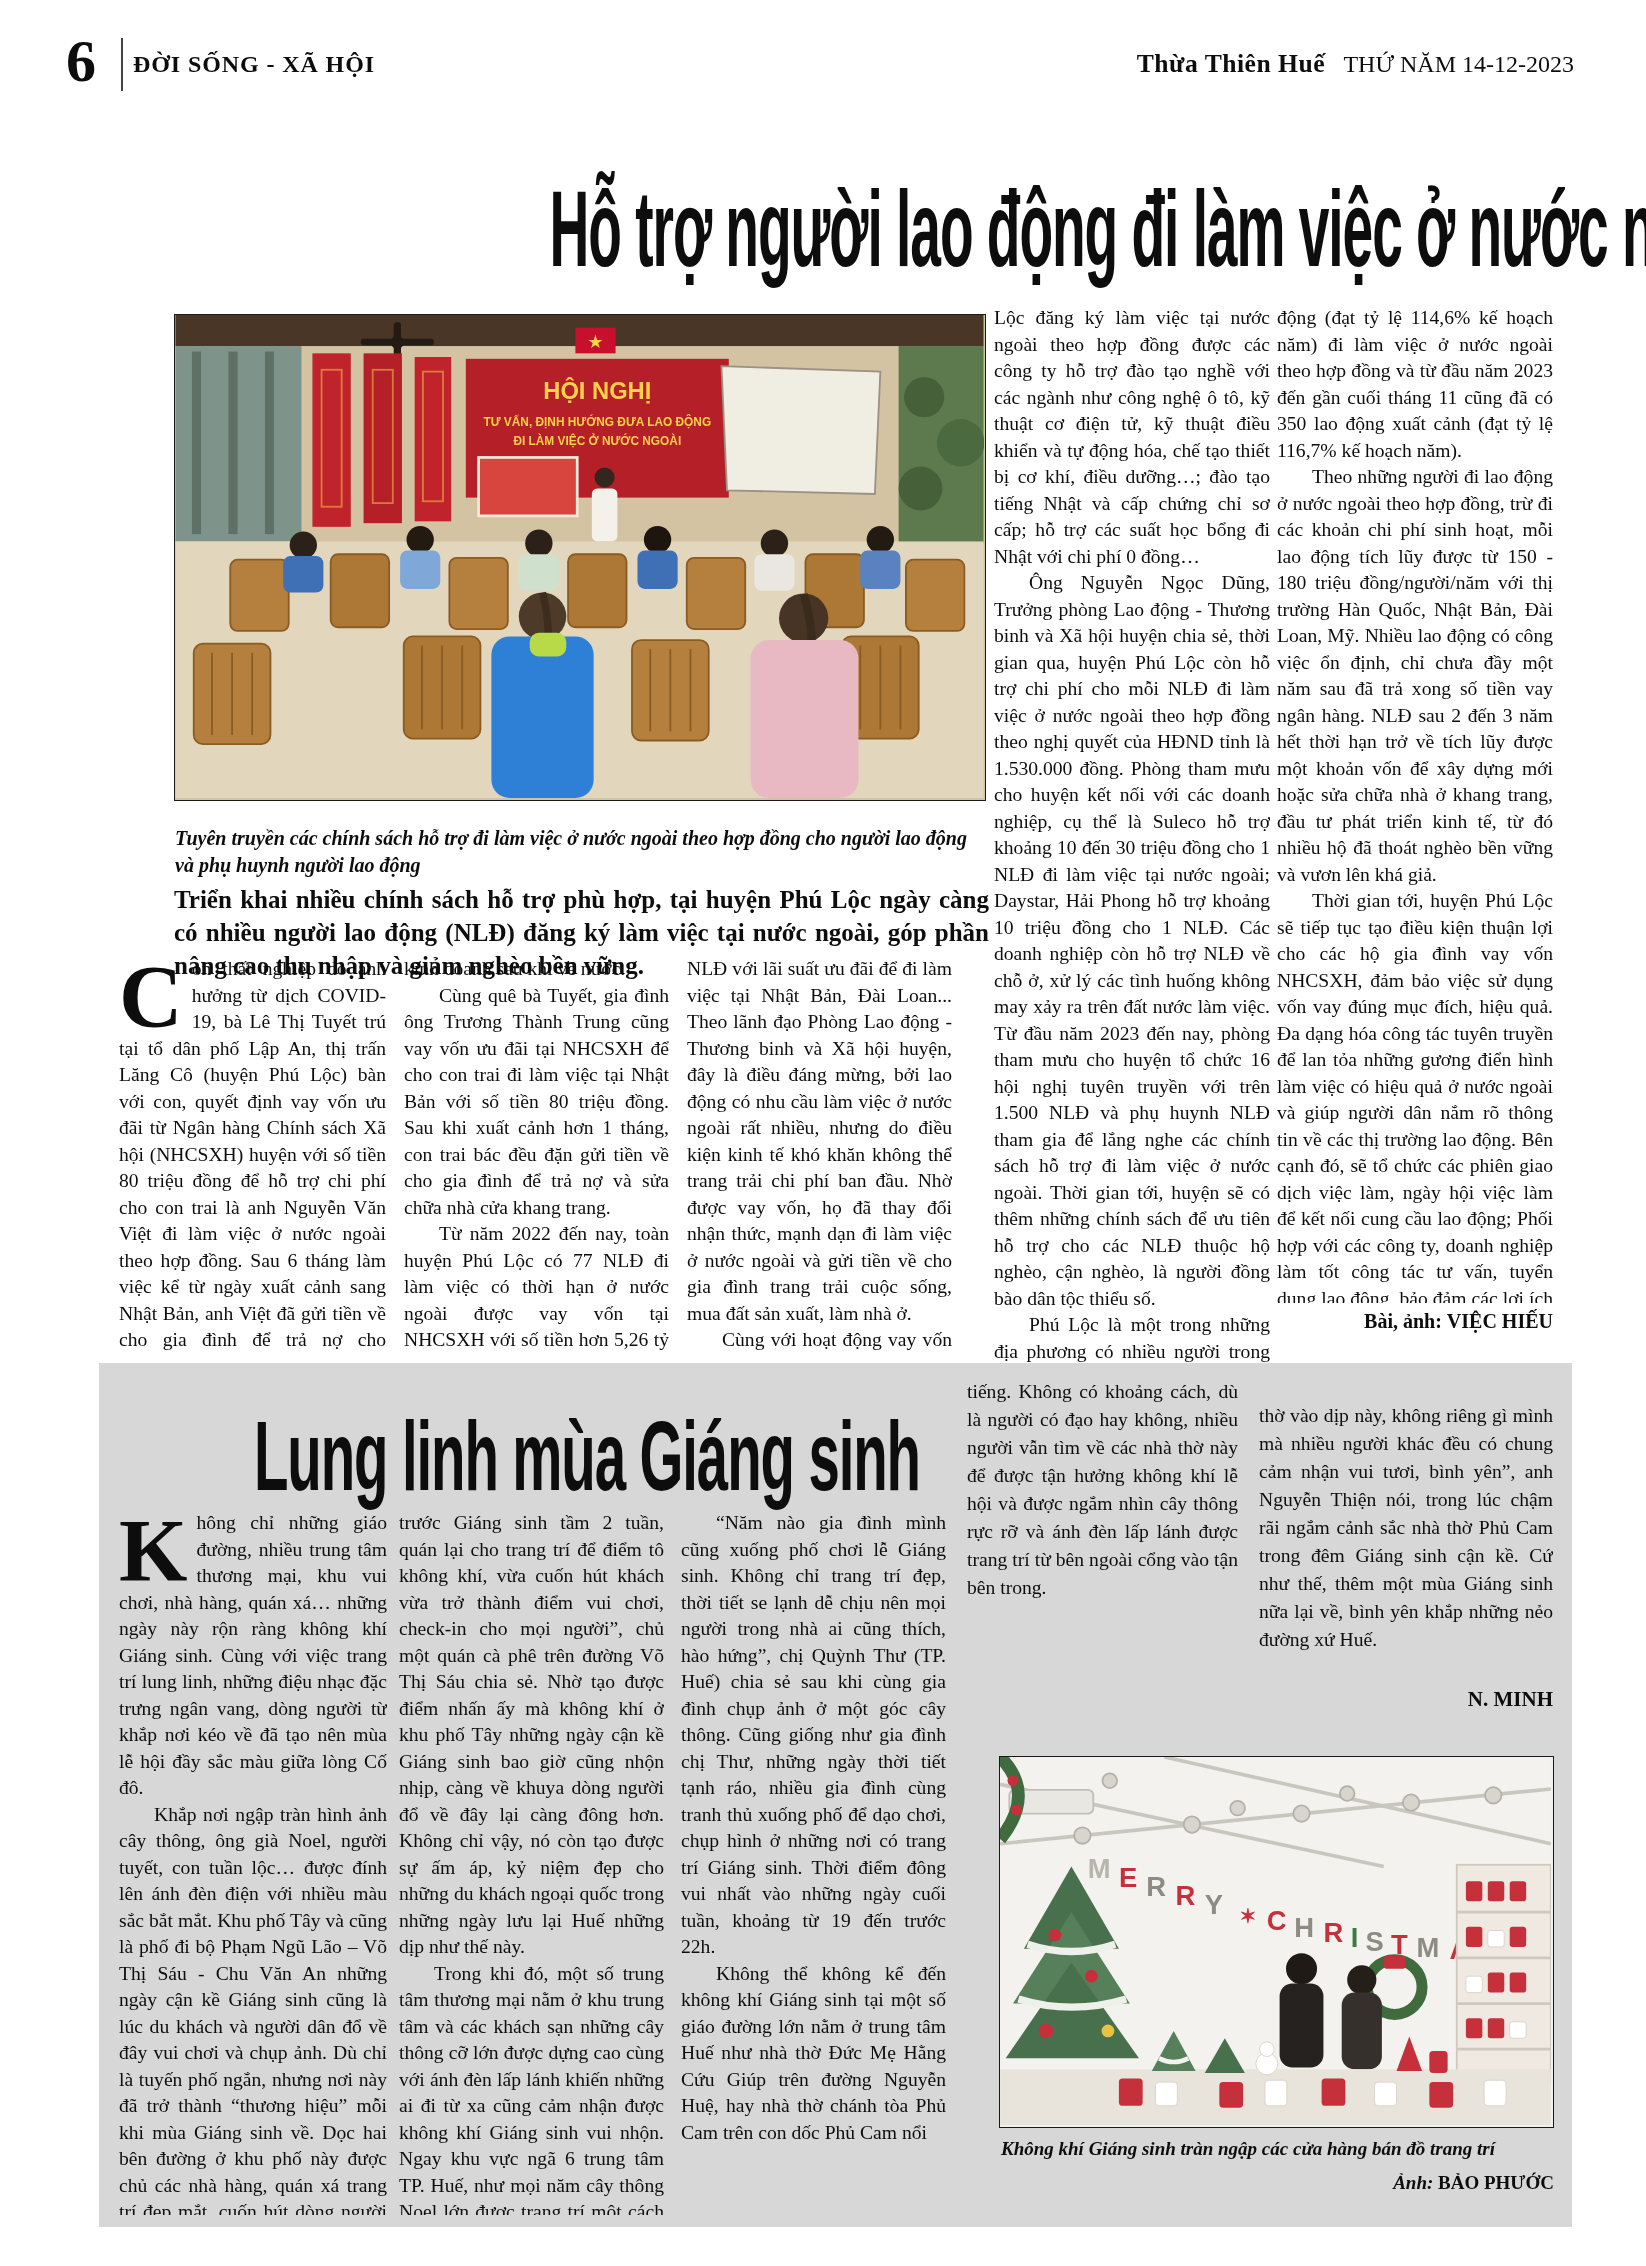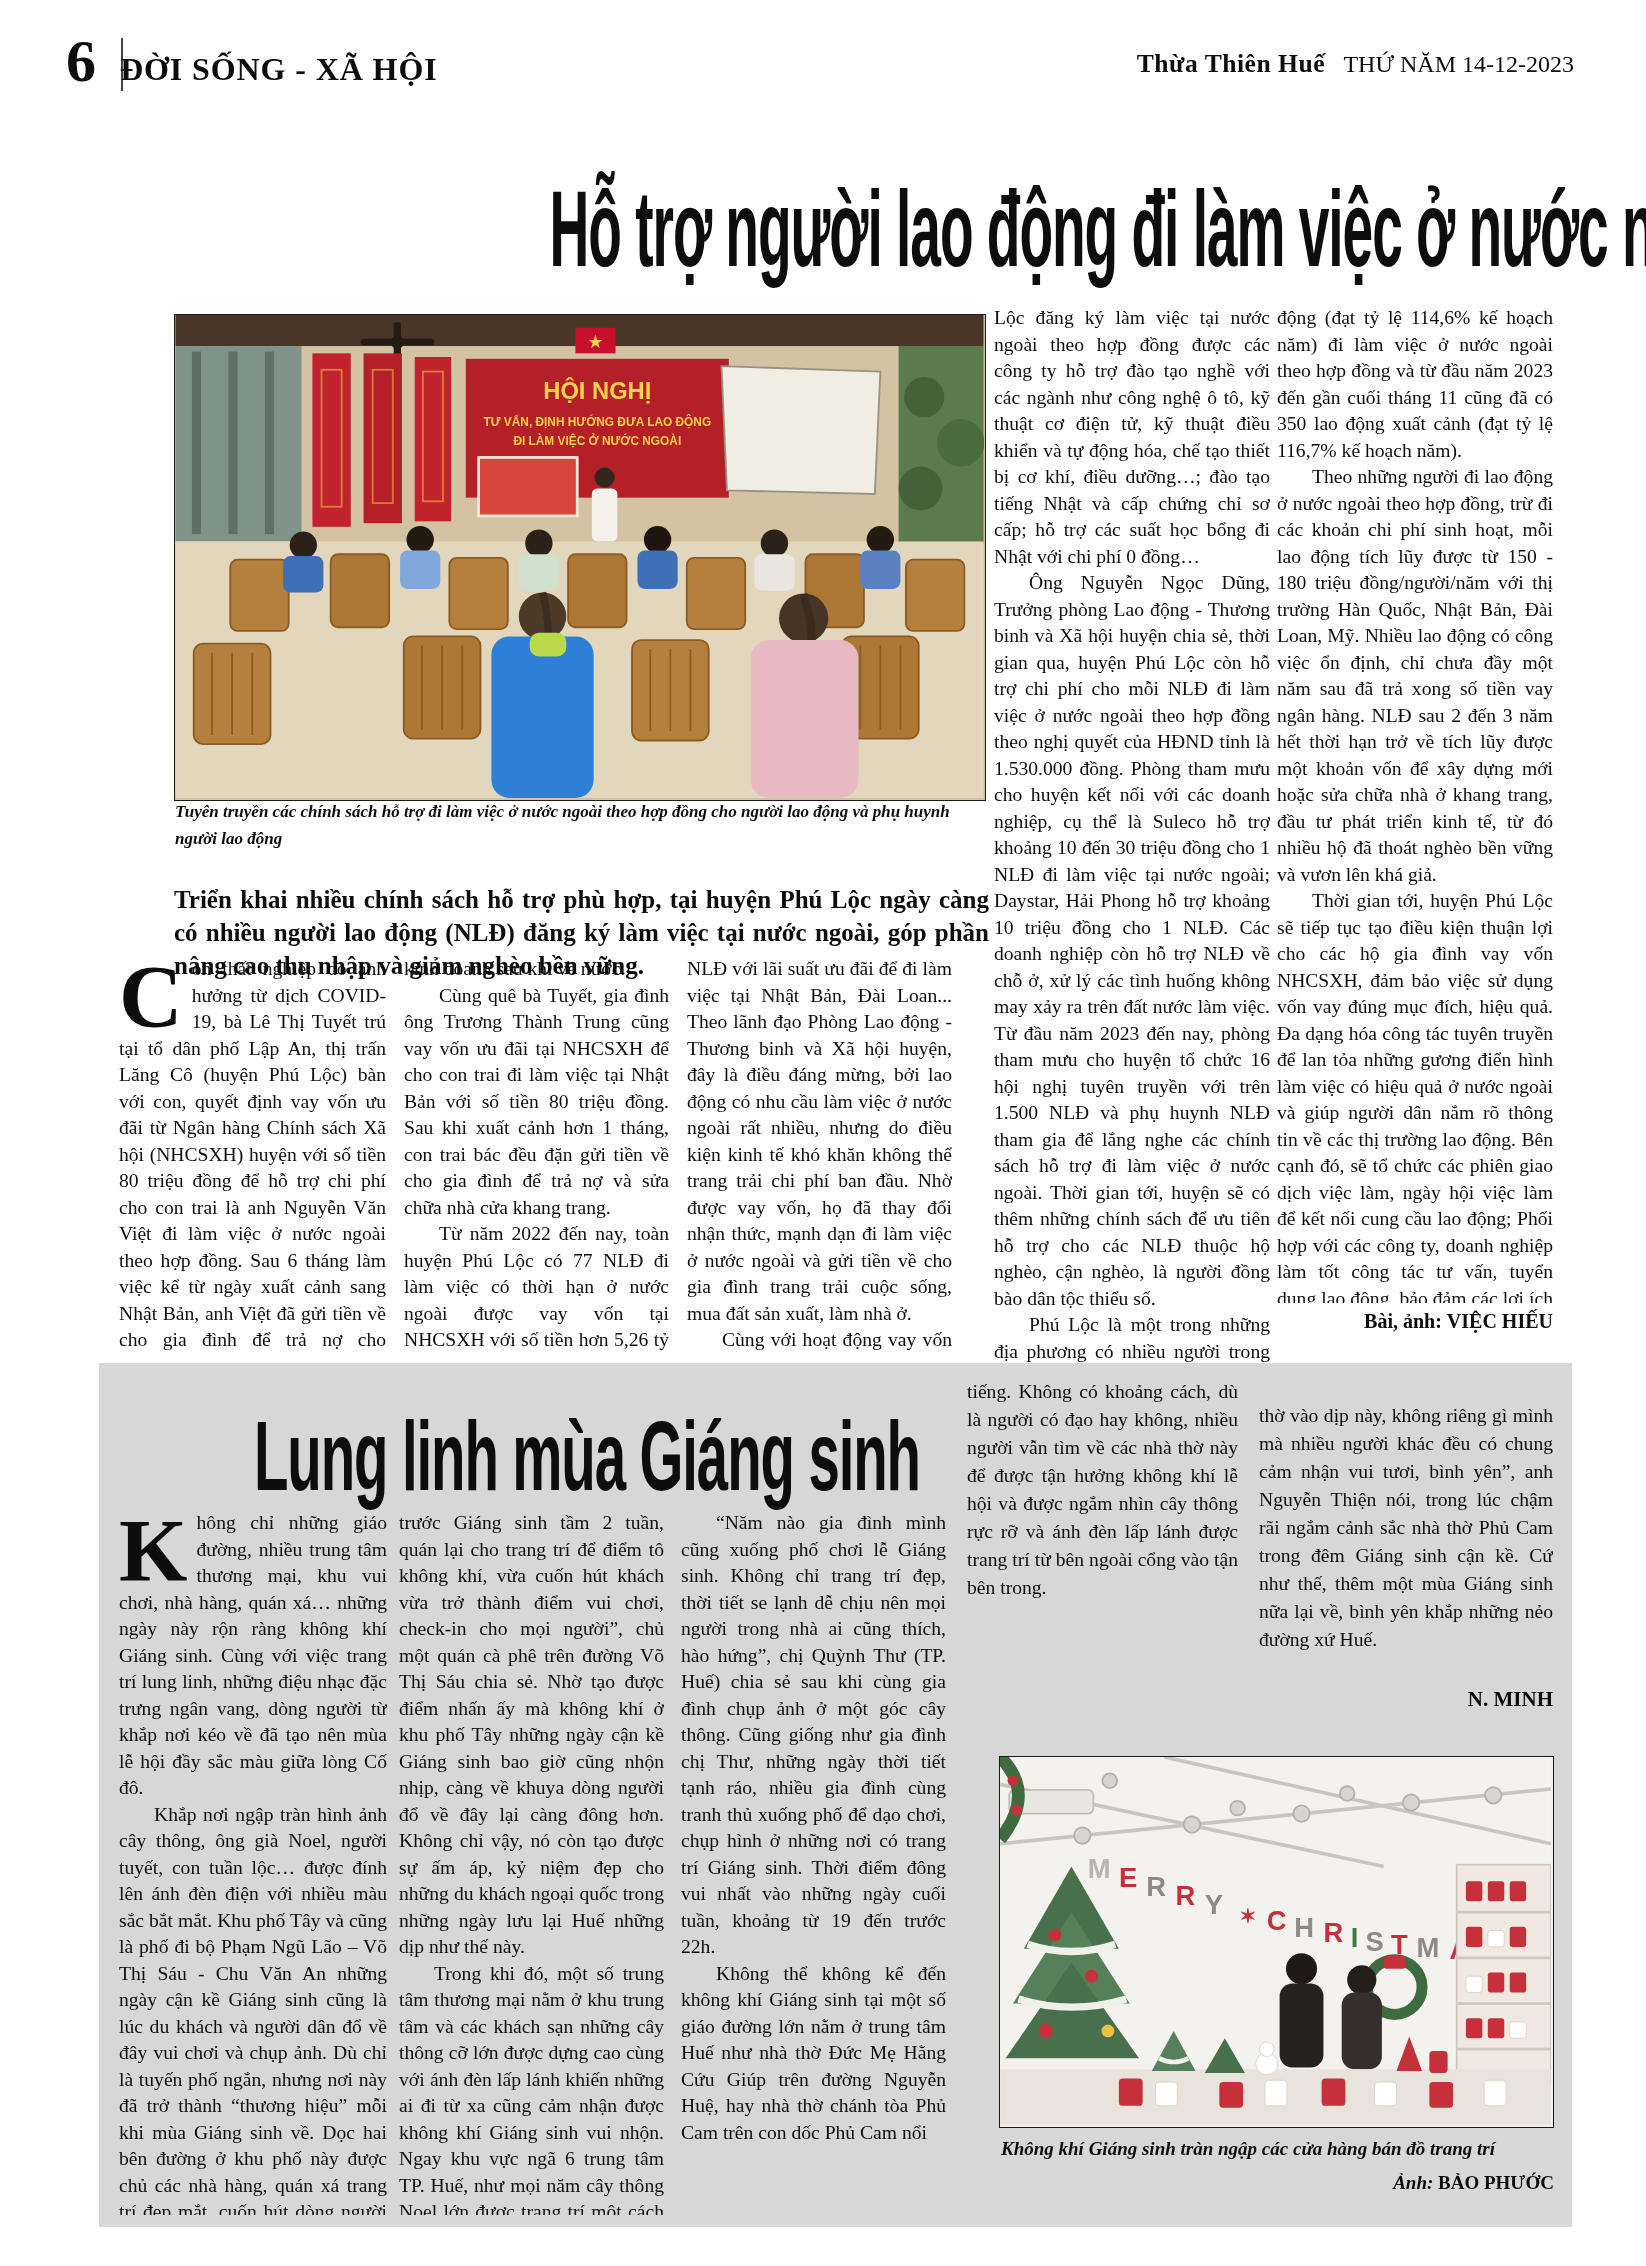--- a/index.html
+++ b/index.html
@@ -3,42 +3,42 @@
 <meta charset="utf-8">
 <style>
   html,body{margin:0;padding:0;background:#ffffff;}
   #page{position:relative;width:1647px;height:2267px;background:#ffffff;overflow:hidden;
         font-family:"Liberation Serif", serif;color:#0d0d0d;}
   .abs{position:absolute;}
 
   
   .pagenum{left:66px;top:31px;font-size:60px;font-weight:700;line-height:1;}
   .pagenum-rule{left:121px;top:38px;width:1.8px;height:53px;background:#444;}
-  .section-title{left:120px;top:51px;font-size:32px;font-weight:700;letter-spacing:0.9px;}
+  .section-title{left:133px;top:51px;font-size:24px;font-weight:700;letter-spacing:0.9px;}
   .header-right{right:73px;top:49px;display:flex;align-items:baseline;gap:18.3px;}
   .masthead{font-size:25.6px;font-weight:700;letter-spacing:0.5px;}
   .issue-date{font-size:24px;}
 
   
   .a1-headline{left:110px;top:175px;width:1462px;text-align:center;}
   .a1-headline span{display:inline-block;font-family:"Liberation Sans",sans-serif;
       font-weight:700;font-size:95px;line-height:1;white-space:nowrap;letter-spacing:-1.8px;
       transform:scale(0.58,1.14);transform-origin:center top;}
   .a2-headline{left:254px;top:1407px;}
   .a2-headline span{display:inline-block;font-family:"Liberation Sans",sans-serif;
       font-weight:700;font-size:91px;line-height:1;white-space:nowrap;letter-spacing:-1.8px;
       transform:scale(0.62,1.08);transform-origin:left top;}
 
   
   .photo-frame{border:1.8px solid #1a1a1a;box-sizing:border-box;overflow:hidden;background:#cfc3a8;}
   .photo1{left:174px;top:314px;width:812px;height:487px;}
   .photo2{left:999px;top:1756px;width:555px;height:372px;background:#f2f0ec;}
 
   
-  .caption1{left:175px;top:798px;width:811px;font-size:17px;line-height:27.4px;font-weight:700;font-style:italic;}
+  .caption1{left:175px;top:825px;width:811px;font-size:20px;line-height:27.4px;font-weight:700;font-style:italic;}
   .lede{left:174px;top:883px;width:815px;font-size:25px;line-height:33px;font-weight:700;text-align:justify;}
   .caption2{left:1001px;top:2136px;width:553px;font-size:19px;line-height:25.6px;font-weight:700;font-style:italic;}
   .credit2{text-align:right;margin-top:8px;}
   .credit2 .credit-name{font-style:normal;}
 
   
   .bt{font-size:19.6px;line-height:26.5px;text-align:justify;overflow:hidden;}
   .bt p{margin:0;}
   .bt p.ind{text-indent:35px;}
   .bt2r{line-height:28px;}

